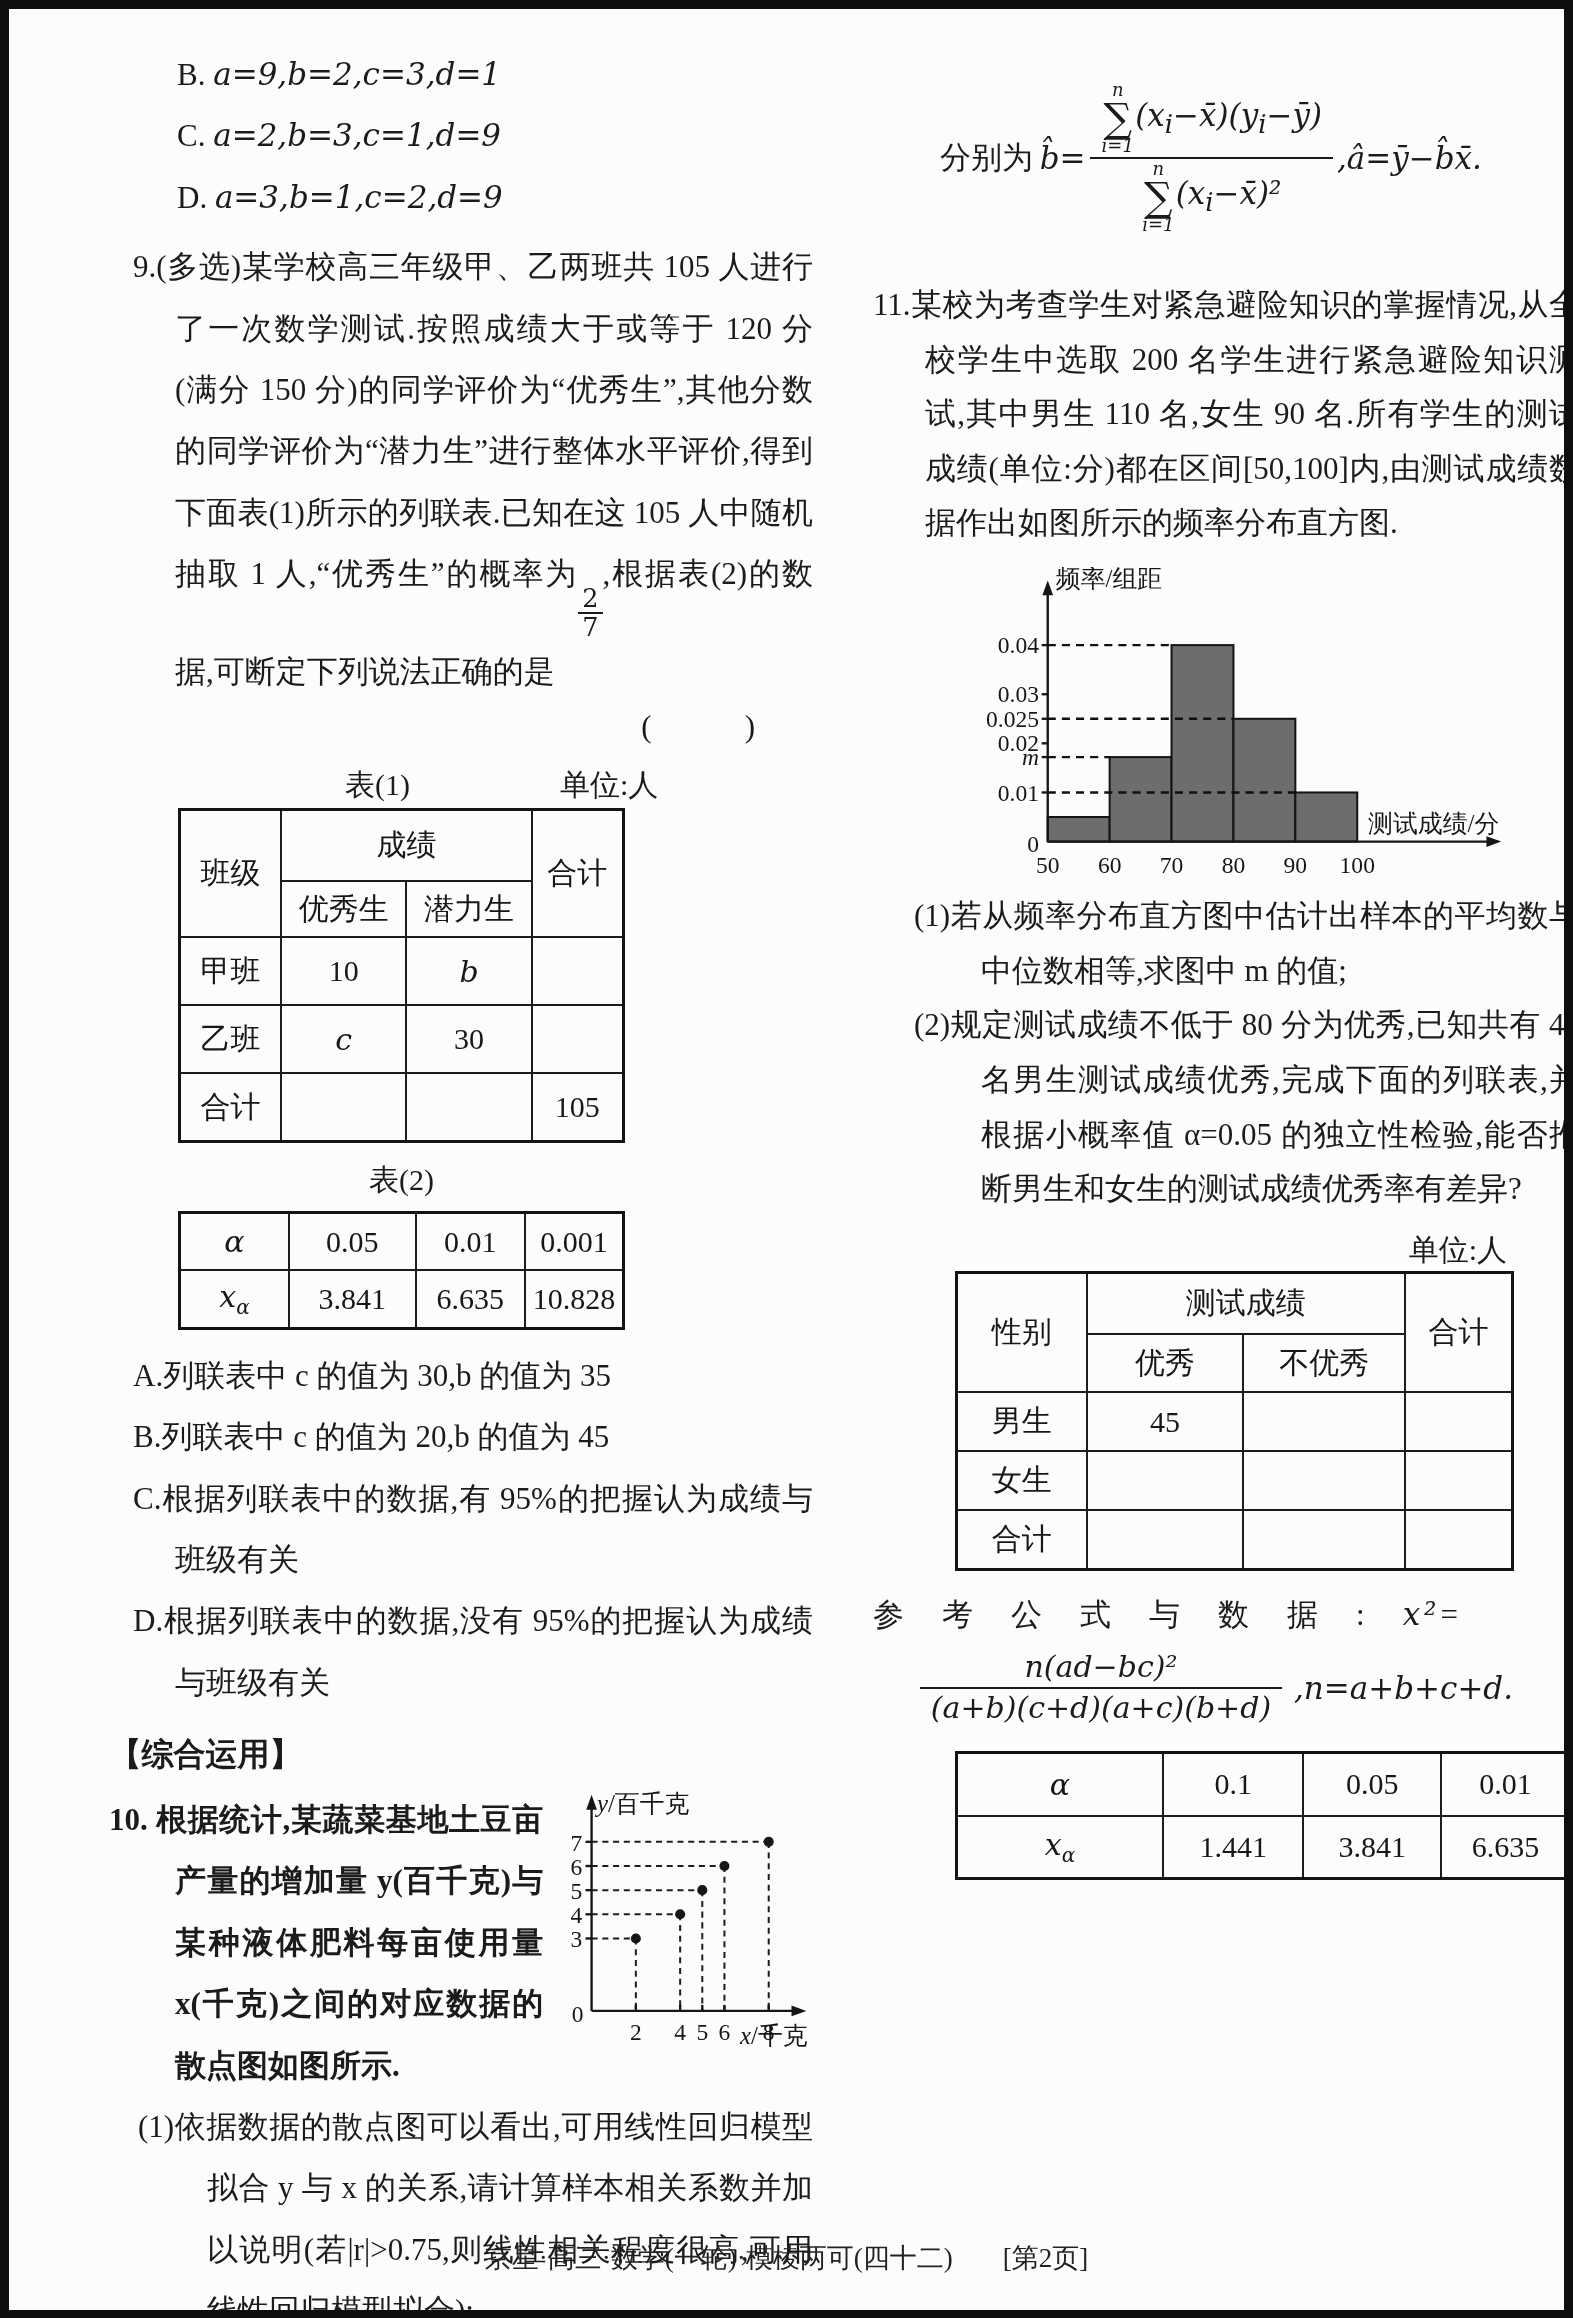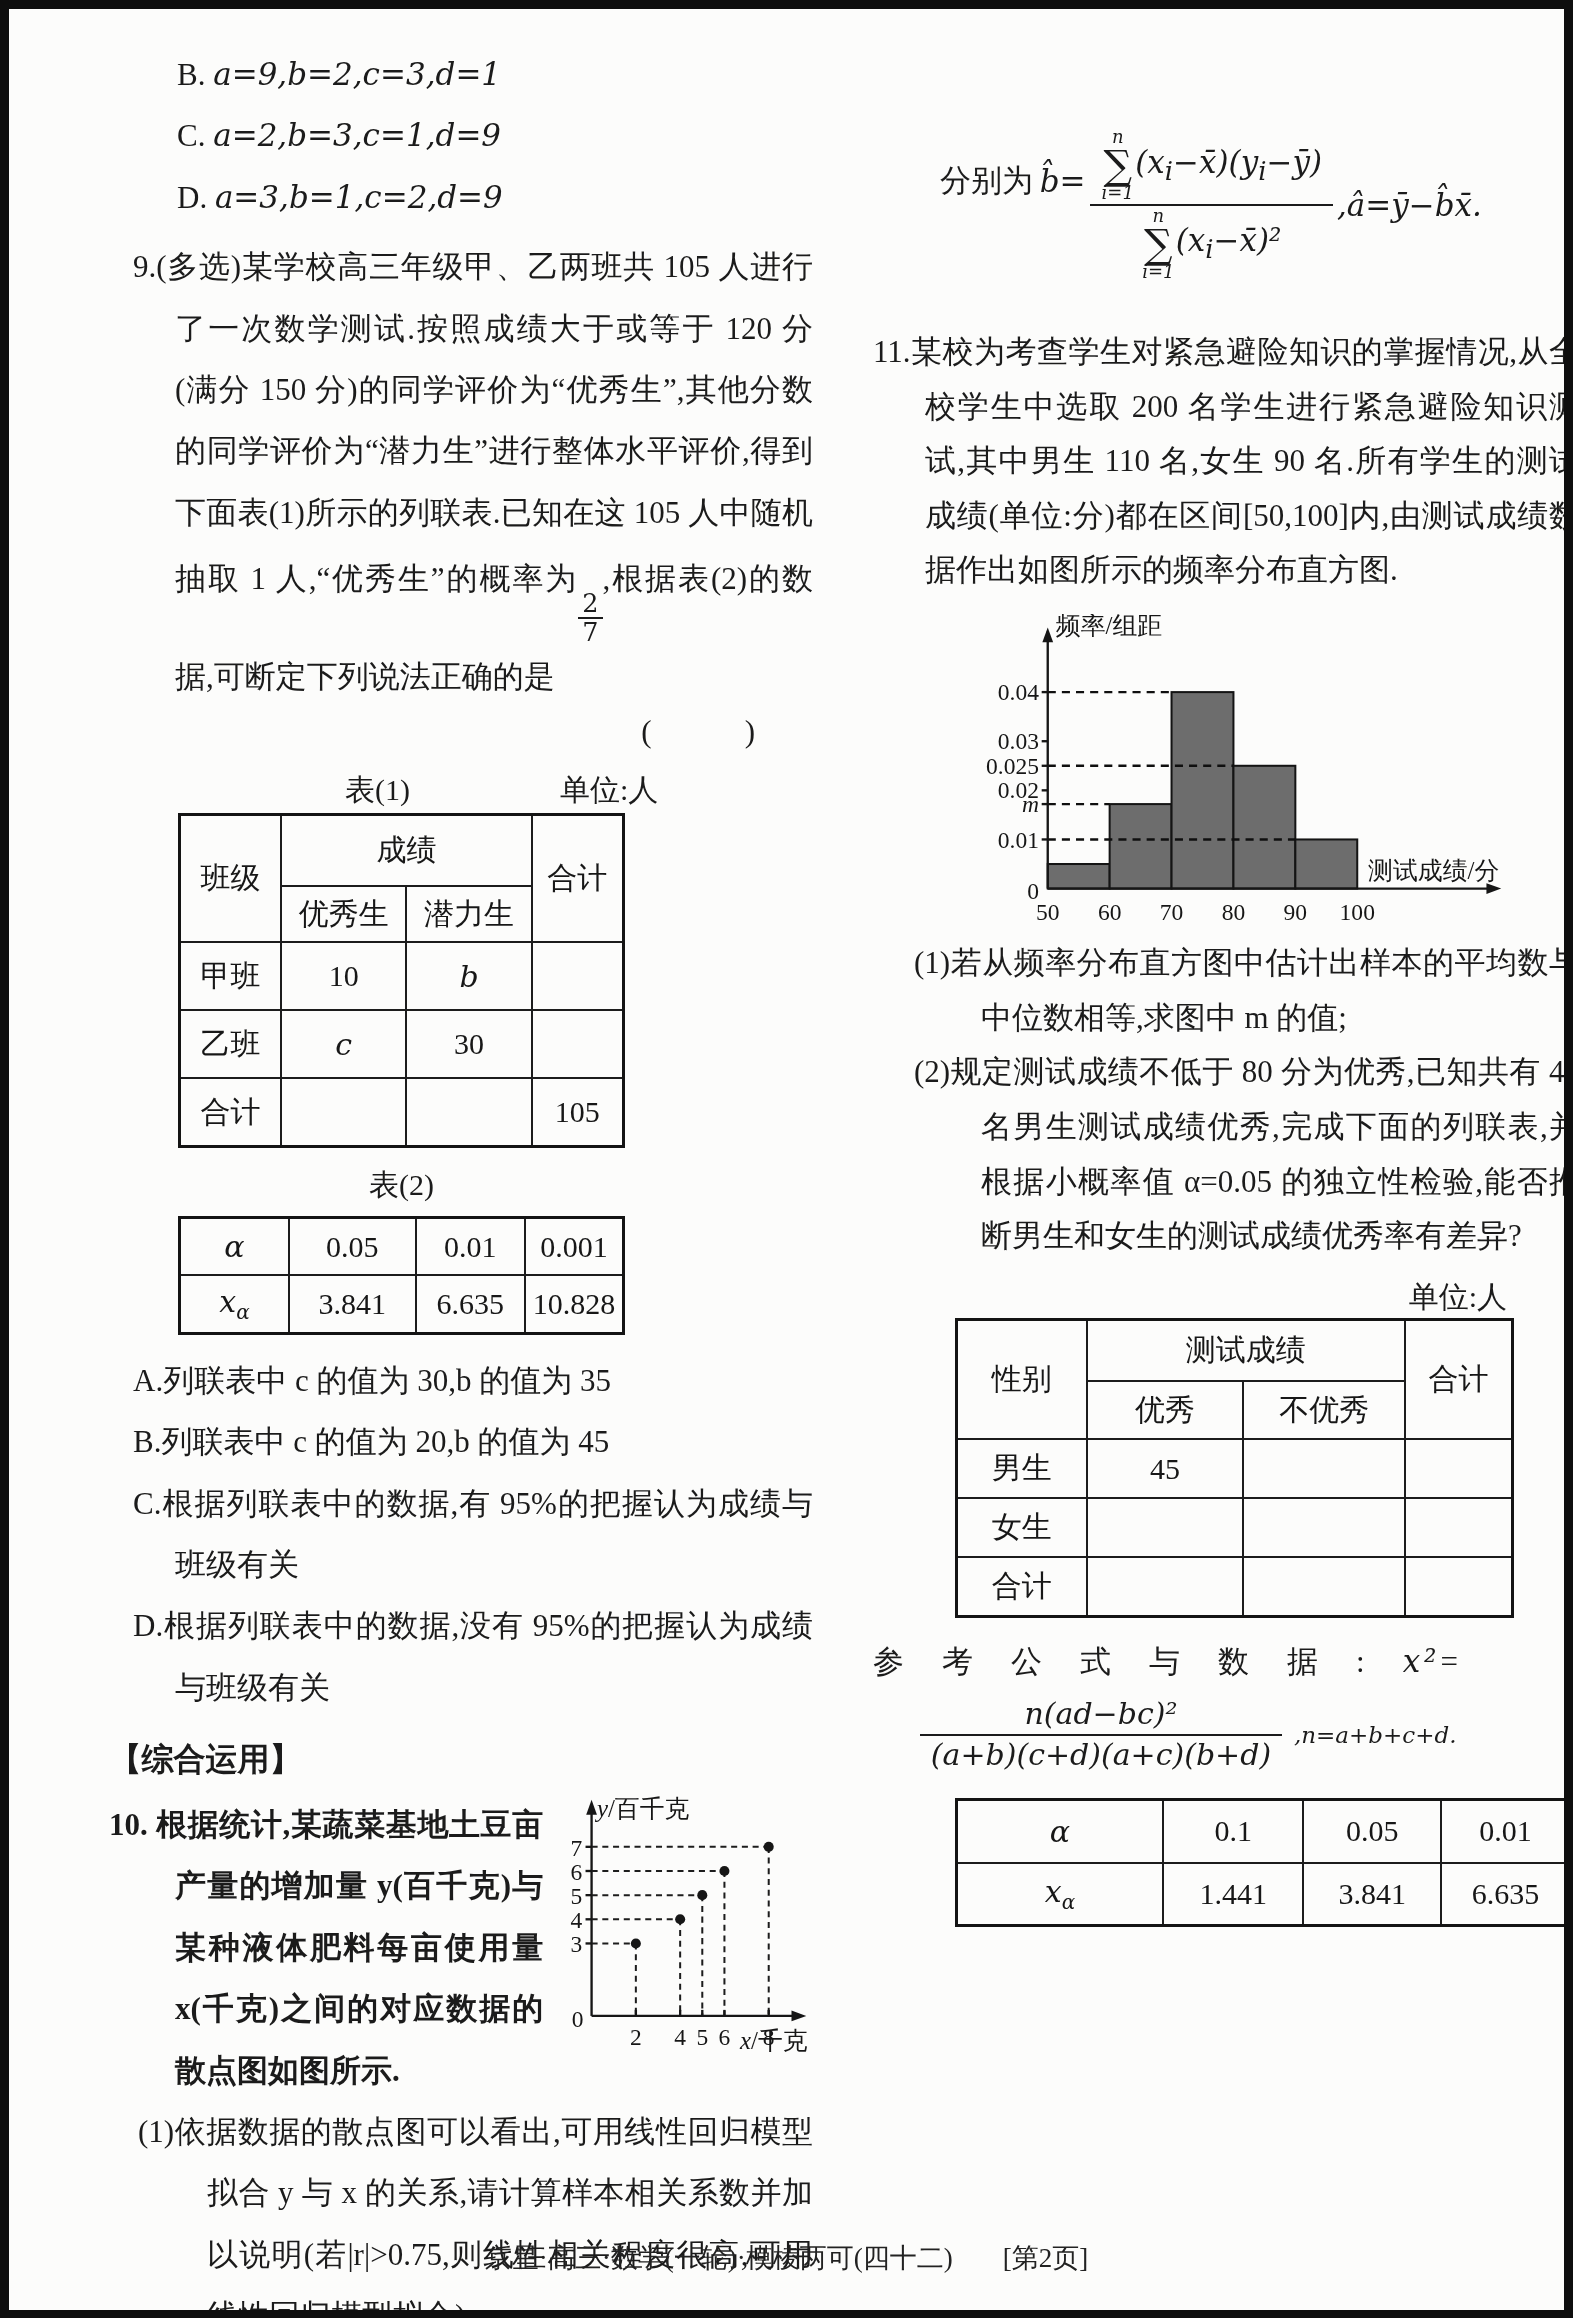--- a/index.html
+++ b/index.html
@@ -7,21 +7,21 @@
         box-sizing:border-box;border:9.4px solid #0e0e0e;overflow:hidden;
         font-family:"Liberation Serif","DejaVu Serif",serif;}
   .col{position:absolute;}
   .col-left{left:87px;top:35px;width:717px;}
   .col-right{left:864px;top:47px;width:707px;}
 
   
   p{margin:0;}
   .body-text{font-size:31px;line-height:1.98;text-align:justify;}
   .rc .body-text{line-height:1.76;}
-  .mvar{font-family:"DejaVu Serif","Liberation Serif",serif;font-style:italic;margin-top:47px;}
+  .mvar{font-family:"DejaVu Serif","Liberation Serif",serif;font-style:italic;}
   .upright{font-style:normal;}
 
   
   .hang9{padding-left:79px;text-indent:-42px;}
   .hang10{padding-left:79px;text-indent:-66px;font-weight:bold;}
   .hang11{padding-left:52px;text-indent:-52px;}
   .hangsub{padding-left:111px;text-indent:-69px;}
   .hangsub-r{padding-left:108px;text-indent:-67px;}
   .optrow{padding-left:79px;text-indent:-42px;}
 
@@ -72,21 +72,21 @@
   
   .formula-row{display:flex;align-items:center;font-size:30px;}
   .bhat-formula{margin:24px 0 43px 67px;font-size:31px;}
   .chi-formula{margin:12px 0 0 47px;}
   .frac{display:inline-flex;flex-direction:column;align-items:center;line-height:1.2;}
   .frac .fnum,.frac .fden{display:flex;align-items:center;justify-content:center;padding:1.3px 10.8px;}
   .frac .fbar{align-self:stretch;height:0;border-top:2.7px solid #1b1b1b;}
   .sum{display:inline-flex;flex-direction:column;align-items:center;line-height:1;margin:0 1.3px;}
   .sum .slim{font-size:18px;font-style:italic;}
   .sum .sig{font-size:40px;font-style:normal;line-height:0.95;}
-  .ftail{margin-left:12px;font-size:23px;}
+  .ftail{margin-left:12px;font-size:31px;}
 
   .unit-line{font-size:30px;text-align:right;padding-right:73px;margin-top:13.4px;}
   .hist-wrap{margin:16px 0 5.4px 94px;width:545px;height:315px;}
 
   
   svg .tick{font:35px "Liberation Serif","DejaVu Serif",serif;fill:#161616;}
   svg .it{font-style:italic;}
   svg .albl{font:37px "Liberation Serif","DejaVu Serif",serif;fill:#161616;}
   svg .ax{stroke:#161616;stroke-width:3.5;}
   svg .dash{stroke:#1d1d1d;stroke-width:3;stroke-dasharray:9 7;}

